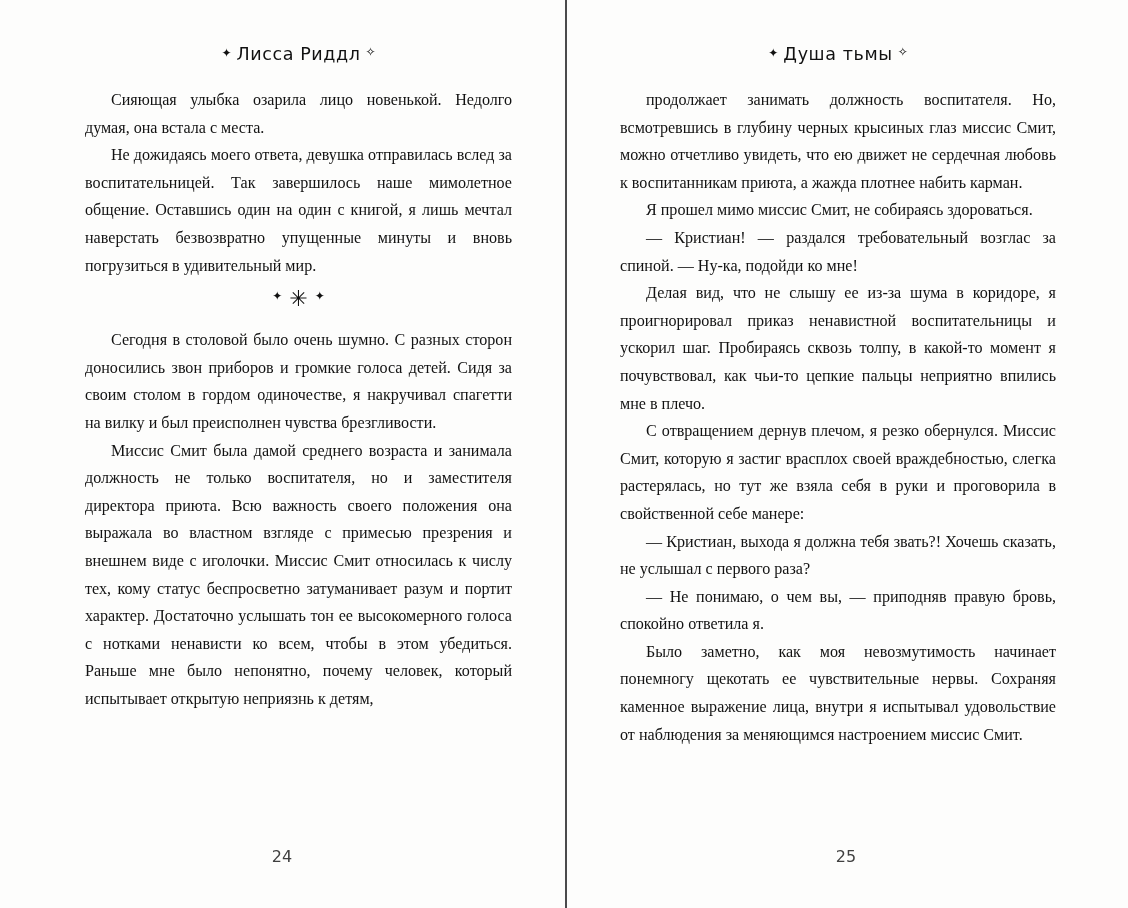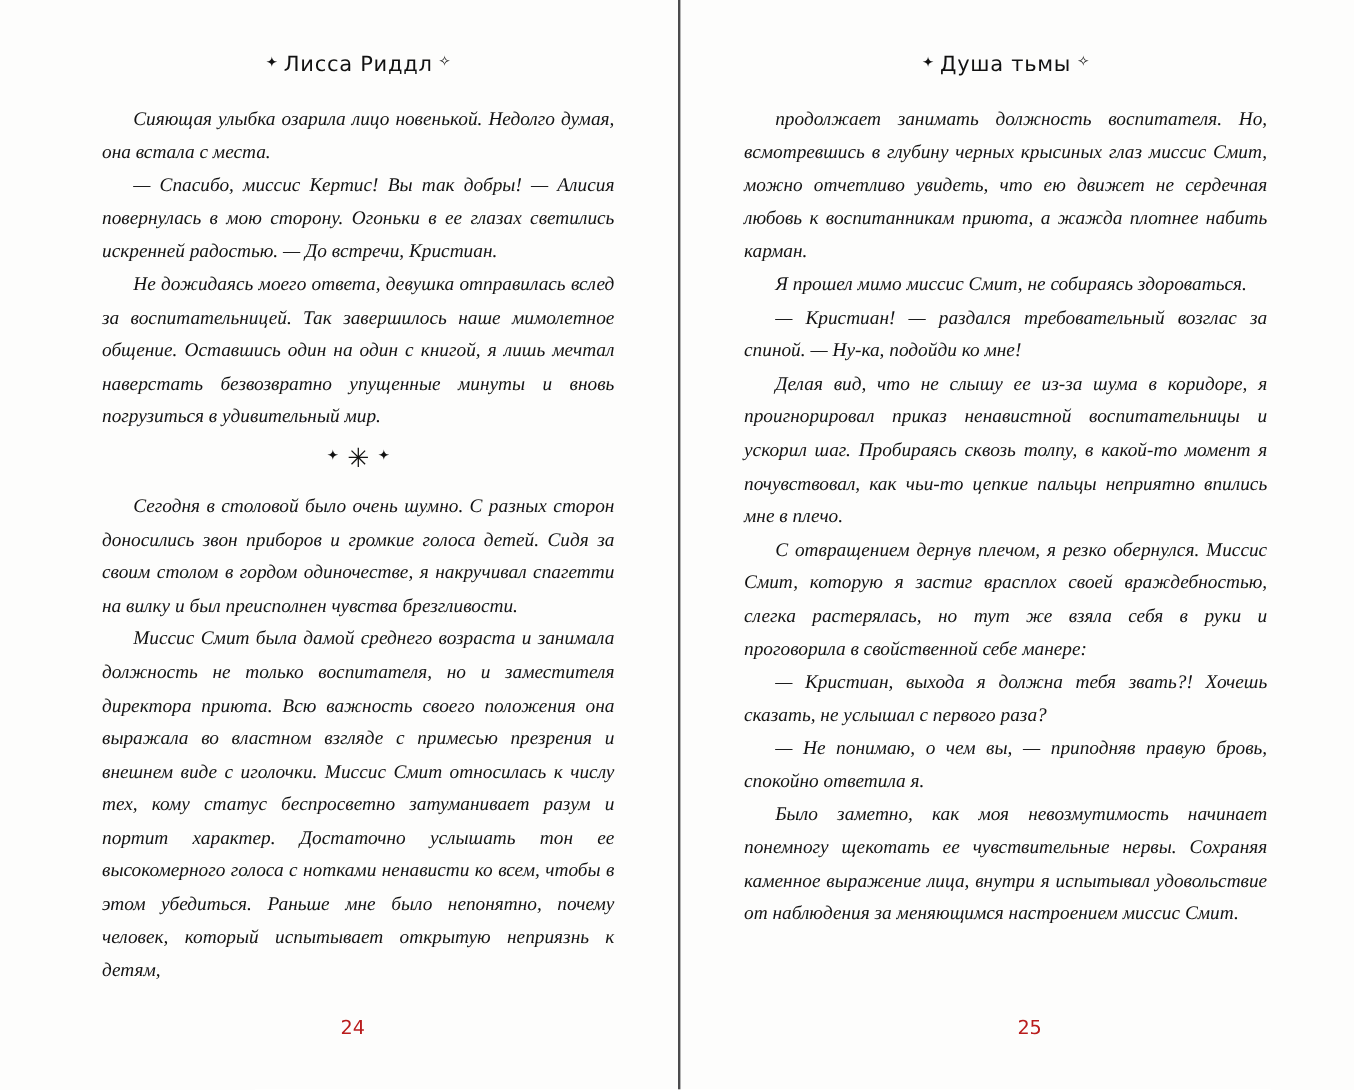--- a/index.html
+++ b/index.html
@@ -64,21 +64,20 @@
     font-size: 16.1px;
     line-height: 27.6px;
     text-align: justify;
     text-justify: inter-word;
     hyphens: manual;
     color: #121212;
   }
   .body-col p {
     margin: 0;
     text-indent: 26px;
-    font-style: italic;
   }
   .body-col p.italic {
     font-style: italic;
   }
 
   .divider {
     text-align: center;
     margin: 9px 0 8px 0;
     line-height: 1;
     height: 30px;
@@ -97,41 +96,39 @@
   }
 
   .folio {
     position: absolute;
     bottom: 42px;
     left: 0;
     width: 100%;
     text-align: center;
     font-size: 16px;
     font-family: "DejaVu Sans", "Liberation Sans", sans-serif;
-    color: #b91c1c;
-    padding-left: 12px;
+    color: #404040;
   }
   .page-left .folio  { padding-right: 33px; }
   .page-right .folio { padding-right: 16px; }
 </style>
 </head>
 <body>
 
 <div class="spread">
 
   <div class="gutter"></div>
 
   <div class="page page-left">
     <div class="running-head">
       <span class="orn orn-left">✦</span><span class="rh-title">Лисса Риддл</span><span class="orn orn-right">✧</span>
     </div>
 
     <div class="body-col">
       <p>Сияющая улыбка озарила лицо новенькой. Недолго думая, она встала с места.</p>
-      <p>— Спасибо, миссис Кертис! Вы так добры! — Алисия повернулась в мою сторону. Огоньки в ее глазах светились искренней радостью. — До встречи, Кристиан.</p>
       <p>Не дожидаясь моего ответа, девушка отправилась вслед за воспитательницей. Так завершилось наше мимолетное общение. Оставшись один на один с книгой, я лишь мечтал наверстать безвозвратно упущенные минуты и вновь погрузиться в удивительный мир.</p>
 
       <div class="divider">
         <span class="dot">✦</span><span class="star">✳</span><span class="dot">✦</span>
       </div>
 
       <p>Сегодня в столовой было очень шумно. С разных сторон доносились звон приборов и громкие голоса детей. Сидя за своим столом в гордом одиночестве, я накручивал спагетти на вилку и был преисполнен чувства брезгливости.</p>
       <p>Миссис Смит была дамой среднего возраста и занимала должность не только воспитателя, но и заместителя директора приюта. Всю важность своего положения она выражала во властном взгляде с примесью презрения и внешнем виде с иголочки. Миссис Смит относилась к числу тех, кому статус беспросветно затуманивает разум и портит характер. Достаточно услышать тон ее высокомерного голоса с нотками ненависти ко всем, чтобы в этом убедиться. Раньше мне было непонятно, почему человек, который испытывает открытую неприязнь к детям,</p>
     </div>
 

